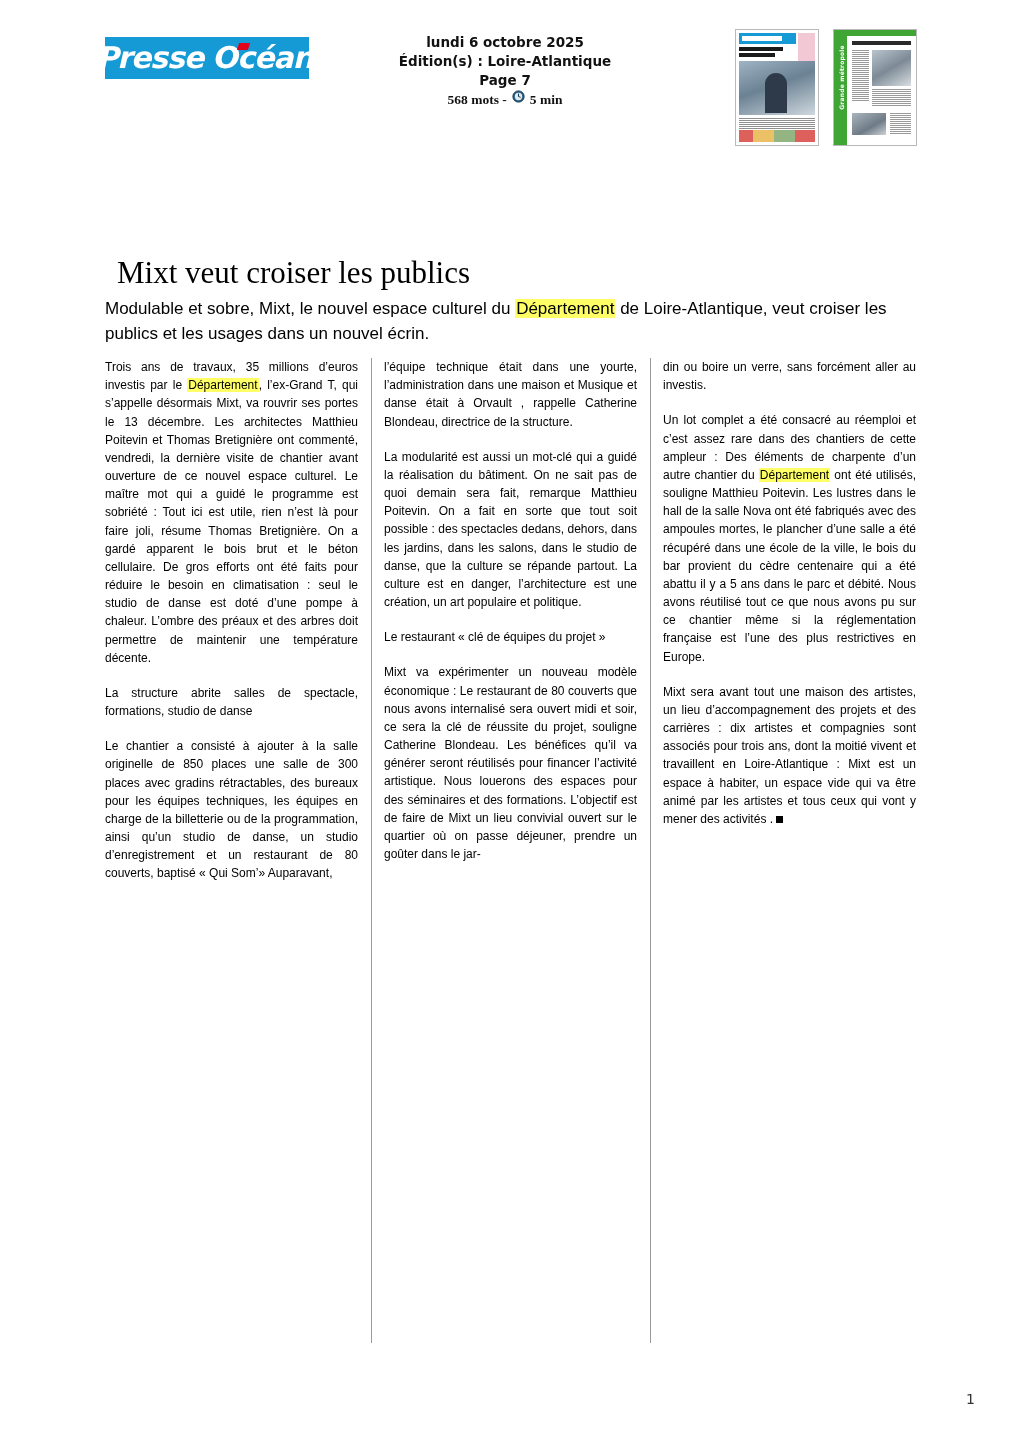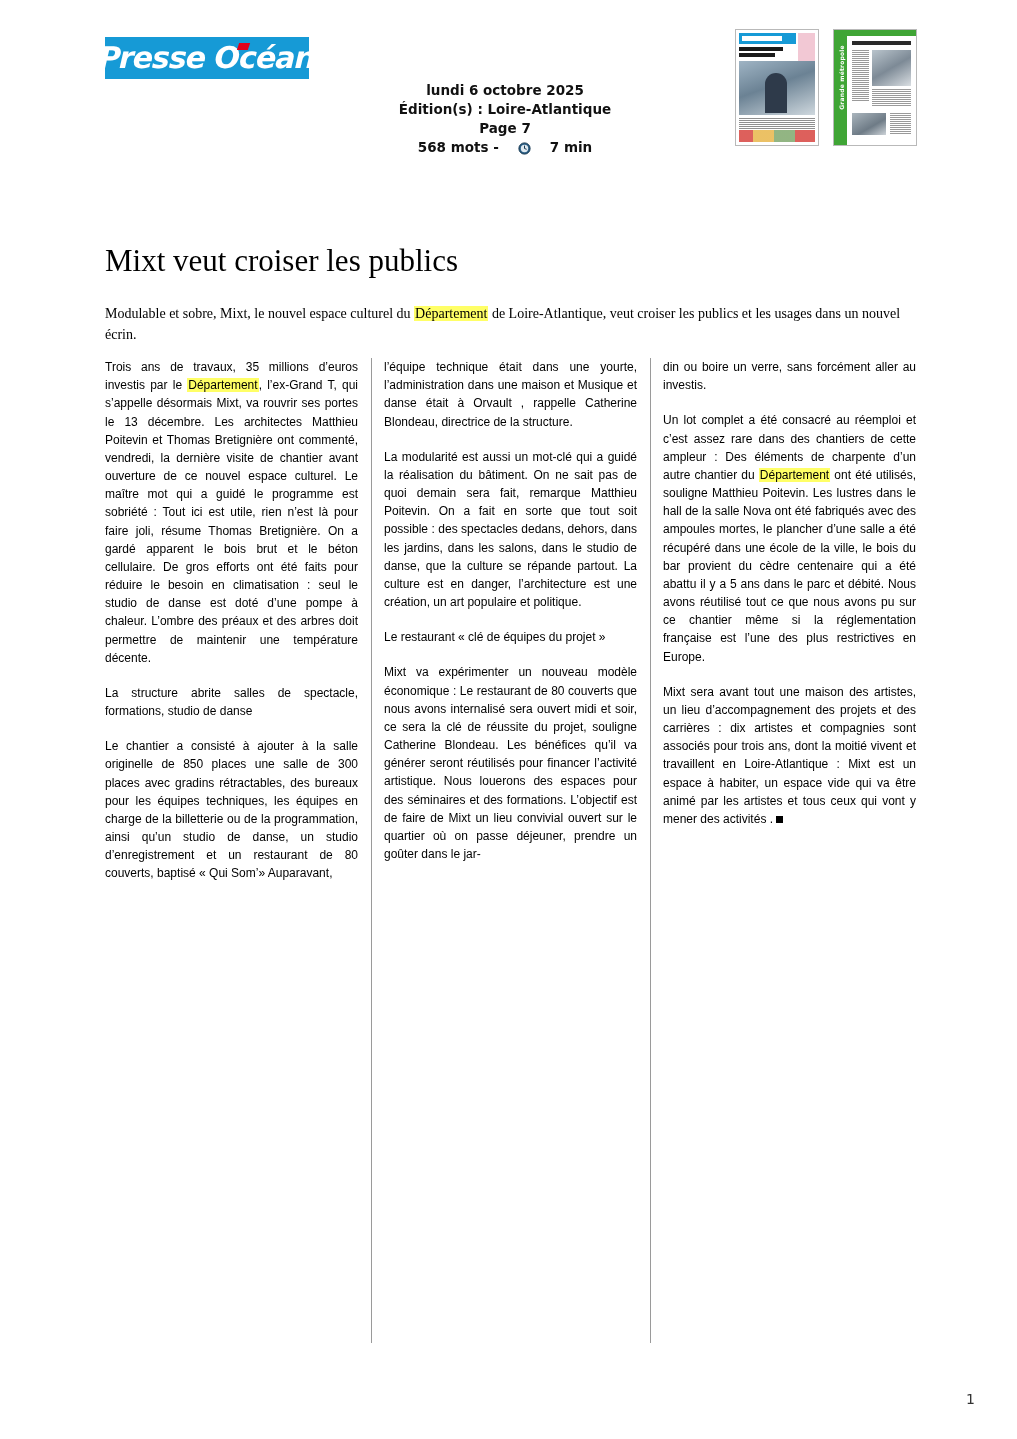--- a/index.html
+++ b/index.html
@@ -69,28 +69,28 @@
     position: absolute;
     left: 360px;
     top: 33px;
     width: 290px;
     text-align: center;
     font-family: "DejaVu Sans", sans-serif;
     font-size: 13.5px;
     font-weight: bold;
     line-height: 1.42;
     color: #111111;
-    margin-top: 48px;
   }
   .meta-line { display: block; white-space: nowrap; }
   .meta-words-row {
     display: flex;
-    align-items: center;
+    align-items: flex-start;
     justify-content: center;
-    gap: 19px;
+    gap: 5px;
+    font-family: Liberation Serif, serif;
   }
   .clock-icon {
     display: inline-block;
     width: 13px;
     height: 13px;
     position: relative;
     flex: 0 0 auto;
   }
   .clock-icon svg { display: block; }
 
@@ -228,29 +228,29 @@
   .headline {
     position: absolute;
     left: 105px;
     top: 243px;
     width: 812px;
     font-family: "Liberation Serif", serif;
     font-size: 31px;
     line-height: 1.15;
     color: #000000;
     font-weight: normal;
-    margin: 0;
+    margin: 12px;
   }
   .standfirst {
     position: absolute;
     left: 105px;
-    top: 304px;
+    top: 296px;
     width: 812px;
-    font-family: Liberation Serif, serif;
-    font-size: 14px;
+    font-family: Liberation Sans, sans-serif;
+    font-size: 17px;
     line-height: 1.48;
     color: #000000;
   }
 
   mark, .hl {
     background: #ffff66;
     color: #000000;
     padding: 0 1px;
   }
 
@@ -331,21 +331,21 @@
       <span class="meta-words-row">
         <span>568 mots -</span>
         <span class="clock-icon">
           <svg width="13" height="13" viewBox="0 0 13 13" aria-hidden="true">
             <circle cx="6.5" cy="6.5" r="5.6" fill="#2b5f86" stroke="#14364f" stroke-width="1"></circle>
             <circle cx="6.5" cy="6.5" r="3.7" fill="#dfe9f0"></circle>
             <line x1="6.5" y1="6.5" x2="6.5" y2="3.6" stroke="#16364e" stroke-width="1"></line>
             <line x1="6.5" y1="6.5" x2="8.6" y2="7.3" stroke="#16364e" stroke-width="1"></line>
           </svg>
         </span>
-        <span>7 min</span>
+        <span>5 min</span>
       </span>
     </div>
 
     <div class="thumbs">
       <div class="thumb thumb-a">
         <span class="t-nameplate"></span>
         <span class="t-side"></span>
         <span class="t-head1"></span>
         <span class="t-head2"></span>
         <span class="t-photo"></span>

